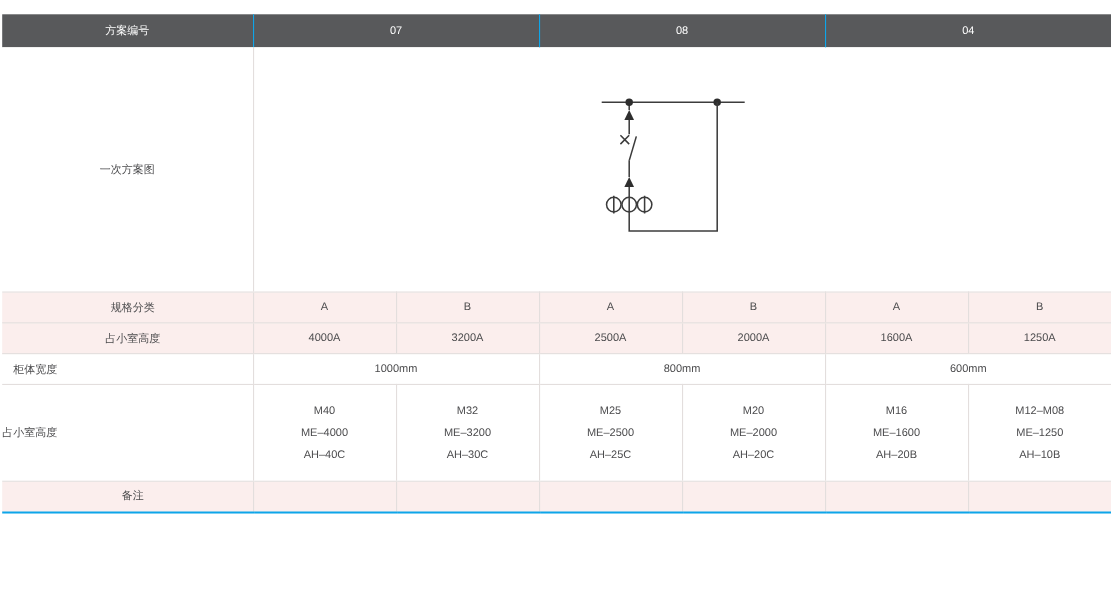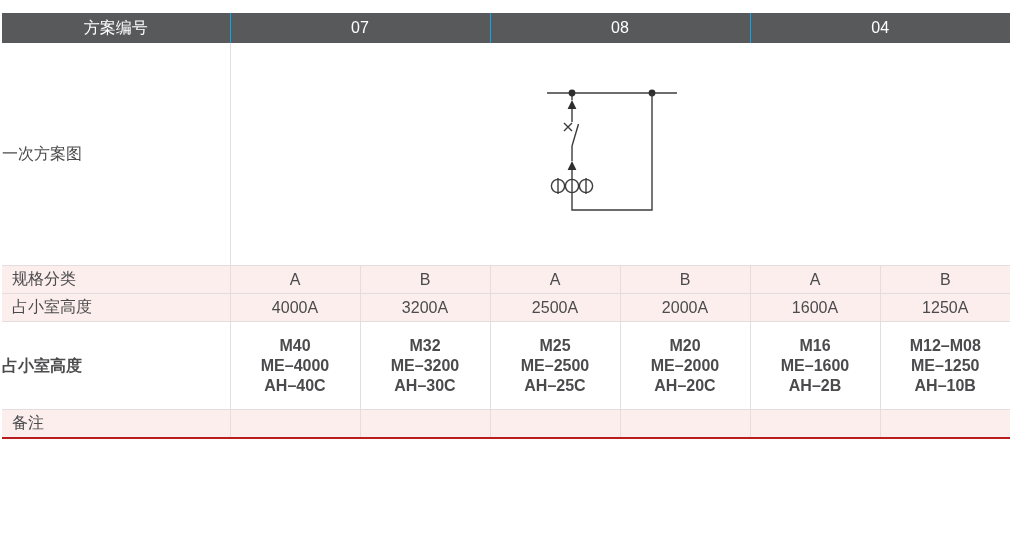--- a/index.html
+++ b/index.html
@@ -7,21 +7,21 @@
     margin: 0; padding: 0;
     background: #ffffff;
     font-family: "Liberation Sans", "DejaVu Sans", sans-serif;
   }
   .sheet { width: 1008px; margin: 13px 0 0 2px; }
 
   table.scheme {
     border-collapse: collapse;
     table-layout: fixed;
     width: 100%;
-    font-size: 16px;
+    font-size: 10px;
     color: #4b4b4d;
   }
   col.c0 { width: 228px; }
 
   
   tr.head th {
     background: #58595b;
     color: #ffffff;
     font-weight: 400;
     height: 30px;
@@ -37,36 +37,35 @@
     text-align: center;
     border-bottom: 1px solid #e3dedd;
     background: #ffffff;
   }
   td + td { border-left: 1px solid #e3dedd; }
 
   td.lbl {
     text-align: left;
     padding-left: 10px;
   }
-  td.lbl-center { padding-left: 0; }
+  td.lbl-center { text-align: center; padding-left: 0; }
 
-  tr.pink td { background: #fbeeed; }
+  tr.pink td { background: #fbeeed; text-align: center; }
 
   tr.diagram-row td { height: 222px; }
   td.diagram-cell { padding: 0; vertical-align: top; }
   td.diagram-cell svg { display: block; }
 
   tr.components td {
     height: 88px;
     line-height: 20px;
     padding: 6px 0;
     vertical-align: middle;
-    font-weight: bold;
   }
-  tr.remarks td { border-bottom: 2px solid #b91c1c; }
+  tr.remarks td { border-bottom: 2px solid #0ea5e9; }
 </style>
 </head>
 <body>
 
 <div class="sheet">
   <table class="scheme">
     <colgroup>
       <col class="c0">
         <col>
         <col>
@@ -130,20 +129,26 @@
       <tr class="pink">
         <td class="lbl">占小室高度</td>
         <td>4000A</td>
         <td>3200A</td>
         <td>2500A</td>
         <td>2000A</td>
         <td>1600A</td>
         <td>1250A</td>
       </tr>
 
+      <tr>
+        <td class="lbl">柜体宽度</td>
+        <td colspan="2">1000mm</td>
+        <td colspan="2">800mm</td>
+        <td colspan="2">600mm</td>
+      </tr>
 
 
       <tr class="components">
         <td class="lbl">占小室高度</td>
         <td>
           <div>M40</div>
           <div>ME–4000</div>
           <div>AH–40C</div>
         </td>
         <td>
@@ -157,21 +162,21 @@
           <div>AH–25C</div>
         </td>
         <td>
           <div>M20</div>
           <div>ME–2000</div>
           <div>AH–20C</div>
         </td>
         <td>
           <div>M16</div>
           <div>ME–1600</div>
-          <div>AH–2B</div>
+          <div>AH–20B</div>
         </td>
         <td>
           <div>M12–M08</div>
           <div>ME–1250</div>
           <div>AH–10B</div>
         </td>
       </tr>
 
       <tr class="pink remarks">
         <td class="lbl">备注</td>

